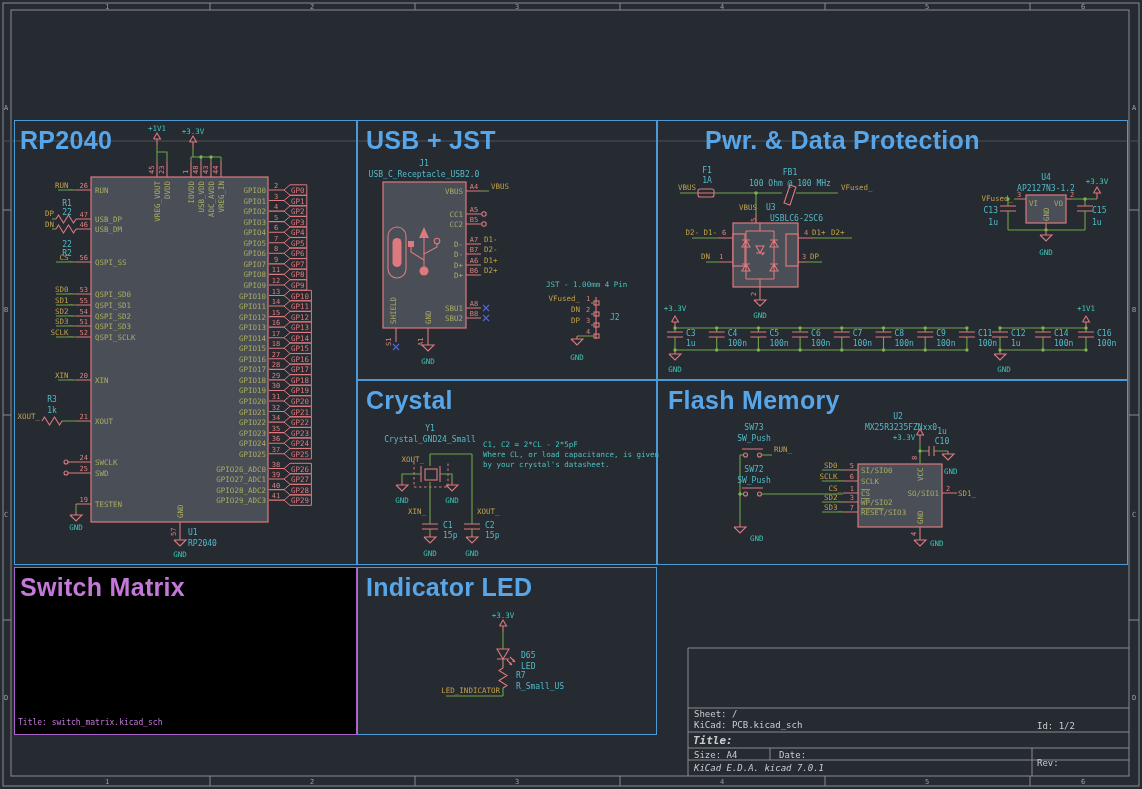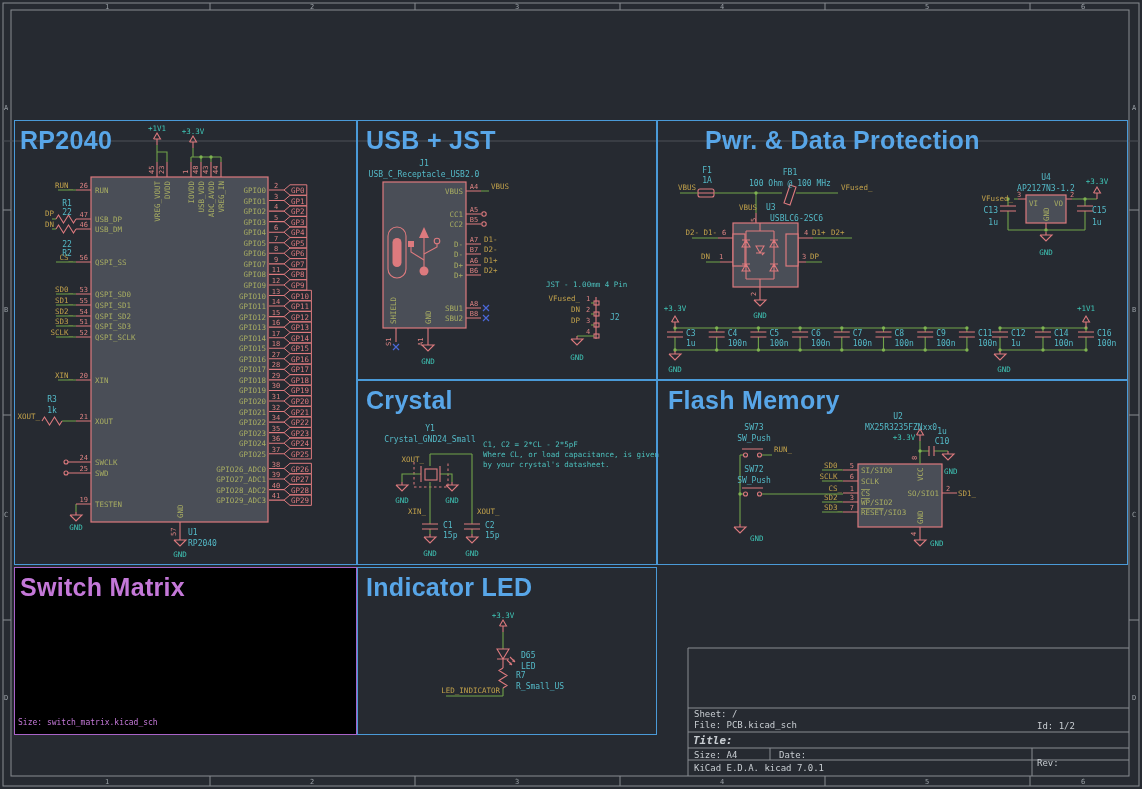--- a/index.html
+++ b/index.html
@@ -508,23 +508,23 @@
   <div class="sec-box" style="left:657px;top:380px;width:471px;height:185px;"></div>
   <div class="sec-box" style="left:357px;top:567px;width:300px;height:168px;"></div>
 
   <div class="sec-title" style="left:20px;top:126px;">RP2040</div>
   <div class="sec-title" style="left:366px;top:126px;">USB + JST</div>
   <div class="sec-title" style="left:668px;top:126px;margin-left:37px;">Pwr. &amp; Data Protection</div>
   <div class="sec-title" style="left:366px;top:386px;">Crystal</div>
   <div class="sec-title" style="left:668px;top:386px;text-align:center;">Flash Memory</div>
   <div class="sec-title sheet-title" style="left:20px;top:573px;">Switch Matrix</div>
   <div class="sec-title" style="left:366px;top:573px;">Indicator LED</div>
-  <div class="sheet-file" style="left:18px;top:718px;">Size: switch_matrix.kicad_sch</div>
+  <div class="sheet-file" style="left:18px;top:718px;">Title: switch_matrix.kicad_sch</div>
 
   <div class="tb" style="left:694px;top:709px;">Sheet: /</div>
-  <div class="tb" style="left:694px;top:720px;">File: PCB.kicad_sch</div>
+  <div class="tb" style="left:694px;top:720px;">KiCad: PCB.kicad_sch</div>
   <div class="tb tb-title" style="left:693px;top:734px;">Title:</div>
   <div class="tb" style="left:694px;top:750px;">Size: A4</div>
   <div class="tb" style="left:779px;top:750px;">Date:</div>
   <div class="tb" style="left:1037px;top:758px;">Rev:</div>
-  <div class="tb" style="left:694px;top:763px;">KiCad E.D.A.  kicad 7.0.1</div>
+  <div class="tb" style="left:694px;top:763px;font-style:italic;">KiCad E.D.A.  kicad 7.0.1</div>
   <div class="tb" style="left:1037px;top:721px;text-align:right;">Id: 1/2</div>
 </div>
 
 </body></html>

